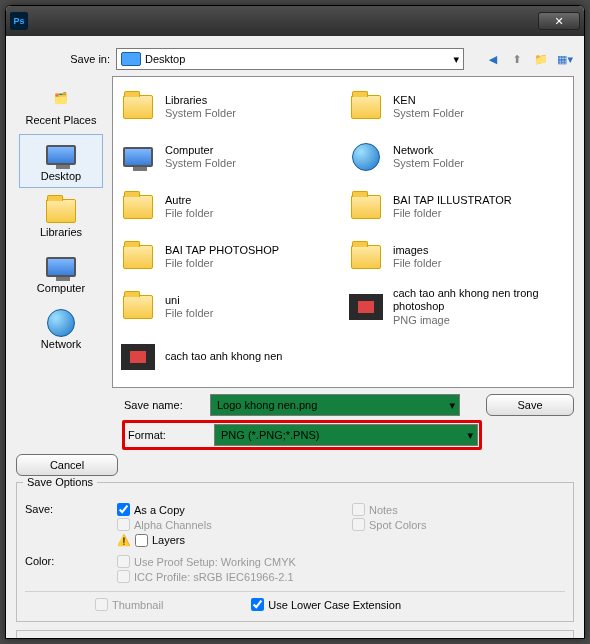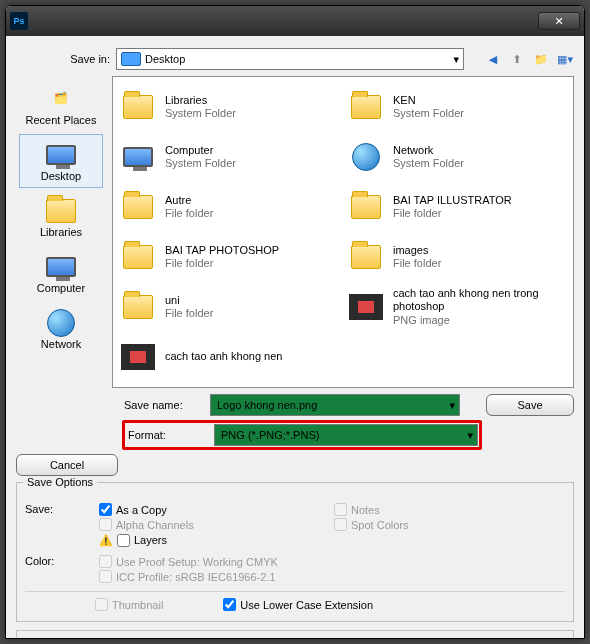--- a/index.html
+++ b/index.html
@@ -27,22 +27,22 @@
   .item .txt { display: flex; flex-direction: column; line-height: 1.2; }
   .item .sub { color: #6d6d6d; }
   .bottomgrid { display: grid; grid-template-columns: 102px 84px 250px 1fr 88px; align-items: center; gap: 4px 4px; padding-top: 6px; }
   .bottomgrid label { text-align: left; padding-left: 2px; }
   .textbox, .combobox { height: 22px; background: #15803d; border: 1px solid #7a7a7a; padding: 0 18px 0 6px; display: flex; align-items: center; position: relative; }
   .combobox .arrow, .textbox .arrow { position: absolute; right: 4px; }
   .btn { height: 22px; border: 1px solid #707070; background: linear-gradient(#fff,#e0e0e0); border-radius: 6px; display: flex; align-items: center; justify-content: center; }
   .hl { border: 3px solid #e00000; border-radius: 2px; padding: 1px; grid-column: 2 / span 3; display: grid; grid-template-columns: 84px 1fr; gap: 4px; align-items: center; }
   .opts { border: 1px solid #bfbfbf; margin-top: 6px; padding: 20px 8px 10px 8px; display: flex; flex-direction: column; gap: 8px; position: relative; }
   .opts .legend { position: absolute; top: -7px; left: 6px; background: #f0f0f0; padding: 0 4px; }
-  .optrow { display: grid; grid-template-columns: 70px 1fr 1fr; gap: 2px 4px; align-items: start; }
-  .optrow .col { display: flex; flex-direction: column; gap: 2px; }
+  .optrow { display: grid; grid-template-columns: 70px 1fr 1fr; gap: 2px 10px; align-items: start; }
+  .optrow .col { display: flex; flex-direction: column; gap: 2px; margin-left: 12px; }
   .cb { display: flex; align-items: center; gap: 4px; }
   .cb input { width: 13px; height: 13px; }
   .cb.disabled { color: #9a9a9a; }
   .warn { width: 14px; height: 14px; display: inline-flex; align-items: center; justify-content: center; }
   .info { border: 1px solid #bfbfbf; margin-top: 8px; padding: 6px 8px; display: flex; align-items: center; gap: 6px; }
   
   .i-folder { width: 30px; height: 24px; background: linear-gradient(#ffe9a6,#f7c948); border: 1px solid #d6a400; border-radius: 2px; position: relative; }
   .i-folder::before { content:""; position:absolute; top:-5px; left:0; width:14px; height:5px; background:#f7c948; border:1px solid #d6a400; border-bottom:none; border-radius:2px 2px 0 0; }
   .i-monitor { width: 30px; height: 20px; background: linear-gradient(#7fb8ff,#3a7fd8); border: 2px solid #555; border-radius: 2px; position: relative; }
   .i-monitor::after { content:""; position:absolute; bottom:-6px; left:8px; width:14px; height:4px; background:#777; }
@@ -269,21 +269,21 @@
           <label class="cb disabled">
               <input type="checkbox" disabled="" style="">
               <span>Use Proof Setup:  Working CMYK</span>
             </label>
           <label class="cb disabled">
               <input type="checkbox" disabled="" style="">
               <span>ICC Profile:  sRGB IEC61966-2.1</span>
             </label>
         </div>
       </div>
-      <div style="display:flex; gap:60px; padding-left:70px; padding-top:6px; border-top:1px solid #d0d0d0">
+      <div style="display:flex; gap:88px; padding-left:70px; padding-top:6px; border-top:1px solid #d0d0d0">
         <label class="cb disabled">
             <input type="checkbox" disabled="" style="">
             <span>Thumbnail</span>
           </label>
         <label class="cb">
             <input type="checkbox" checked="" style="">
             <span>Use Lower Case Extension</span>
           </label>
       </div>
     </div>

